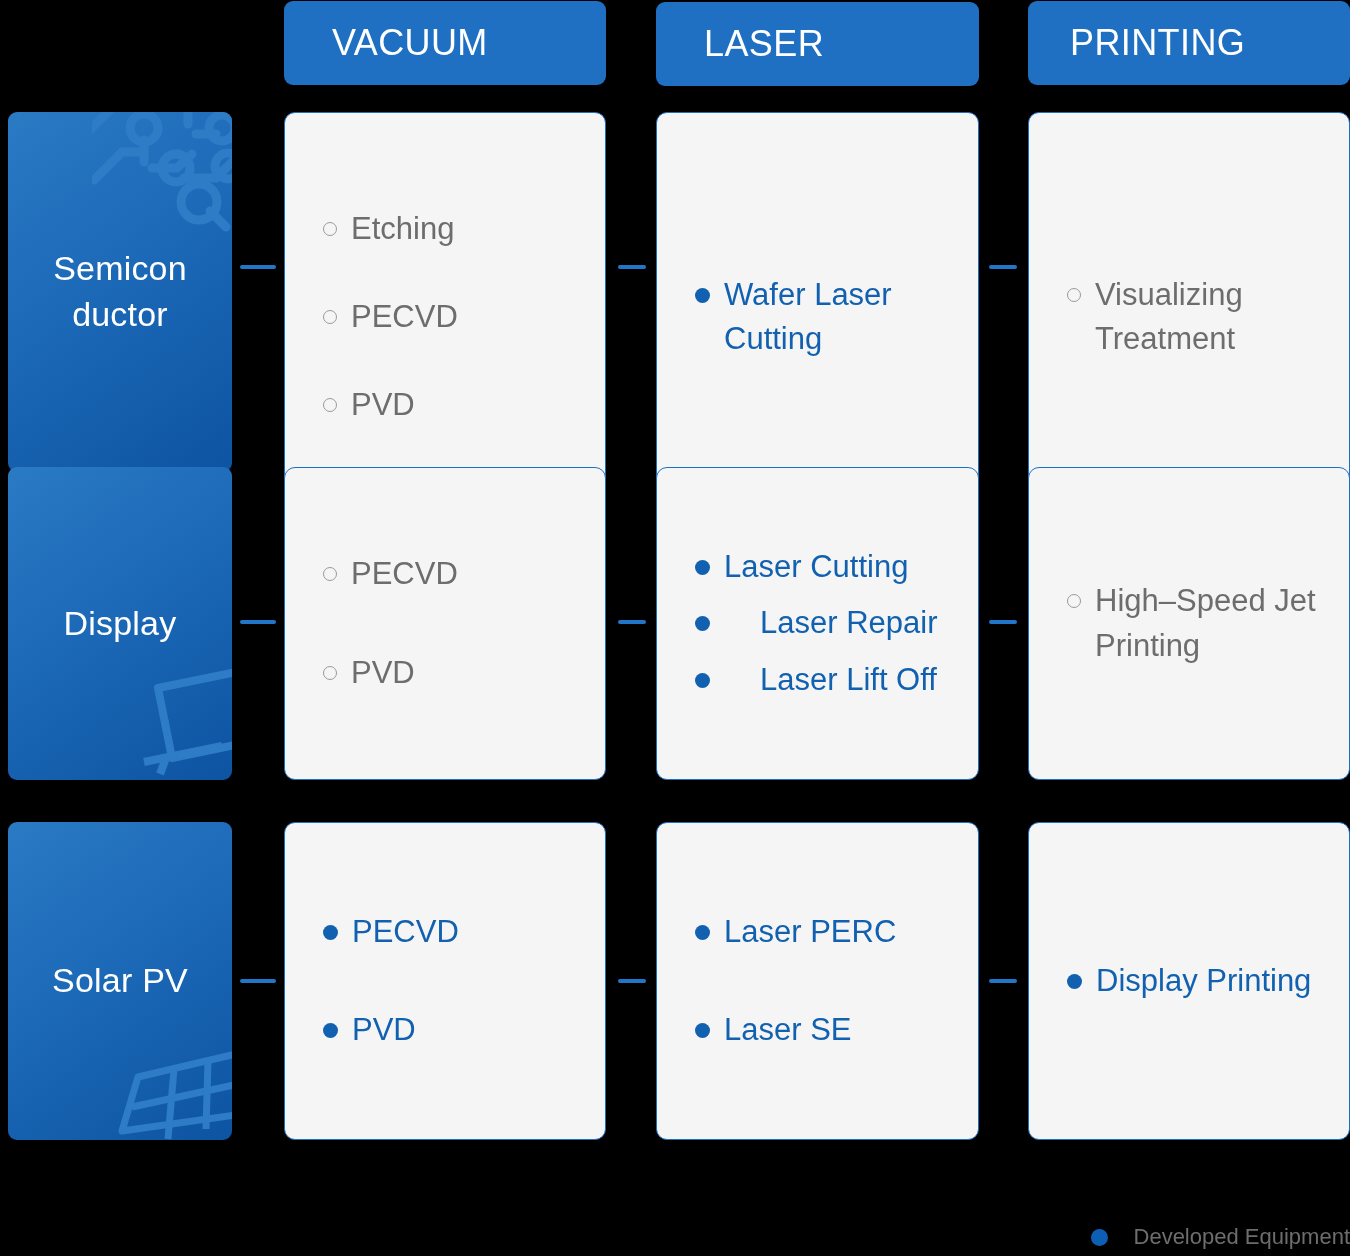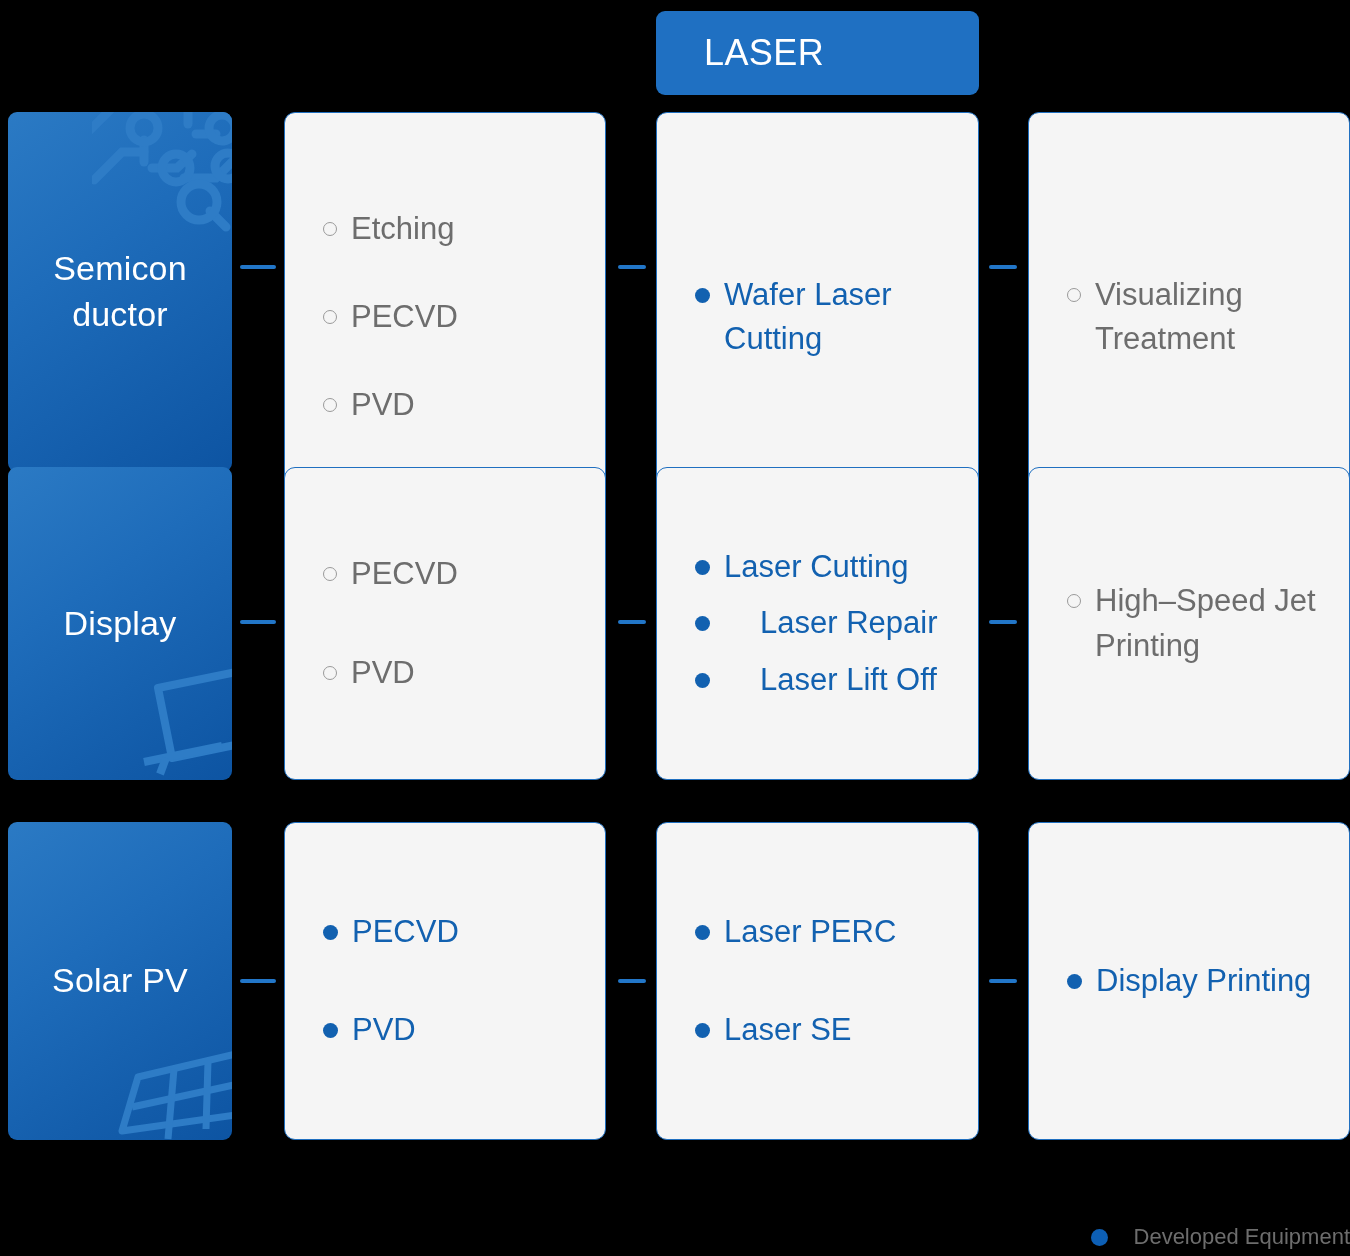--- a/index.html
+++ b/index.html
@@ -31,21 +31,21 @@
     border-radius: 9px;
     display: flex;
     align-items: center;
     padding-left: 48px;
     color: #ffffff;
     font-size: 36px;
     letter-spacing: 0.4px;
     font-weight: 400;
   }
   .col-header.c1 { left: 284px; top: 1px;  width: 322px; }
-  .col-header.c2 { left: 656px; top: 11px;  width: 323px; }
+  .col-header.c2 { left: 656px; top: 2px;  width: 323px; }
   .col-header.c3 { left: 1028px; top: 1px; width: 322px; padding-left: 42px; }
 
   
   .industry {
     position: absolute;
     left: 8px;
     width: 224px;
     border-radius: 9px;
     overflow: hidden;
     display: flex;
@@ -159,22 +159,28 @@
     border-radius: 50%;
     background: #0d5fb5;
     margin-right: 26px;
   }
 </style>
 </head>
 <body>
 
 <div class="diagram">
 
+  <div class="col-header c1">
+    <span>VACUUM</span>
+  </div>
   <div class="col-header c2">
     <span>LASER</span>
+  </div>
+  <div class="col-header c3">
+    <span>PRINTING</span>
   </div>
 
   <div class="industry r1">
     <svg class="watermark wm-circuit" width="150" height="175" viewBox="0 0 150 175">
       <g fill="none" stroke="#2e7cc6" stroke-width="9" stroke-linecap="round">
         <path d="M-10 32 L22 0"></path>
         <path d="M2 74 L30 46 L52 46"></path>
         <path d="M52 56 L52 34"></path>
         <path d="M60 62 L85 62 L100 48"></path>
         <path d="M96 0 L96 18"></path>

